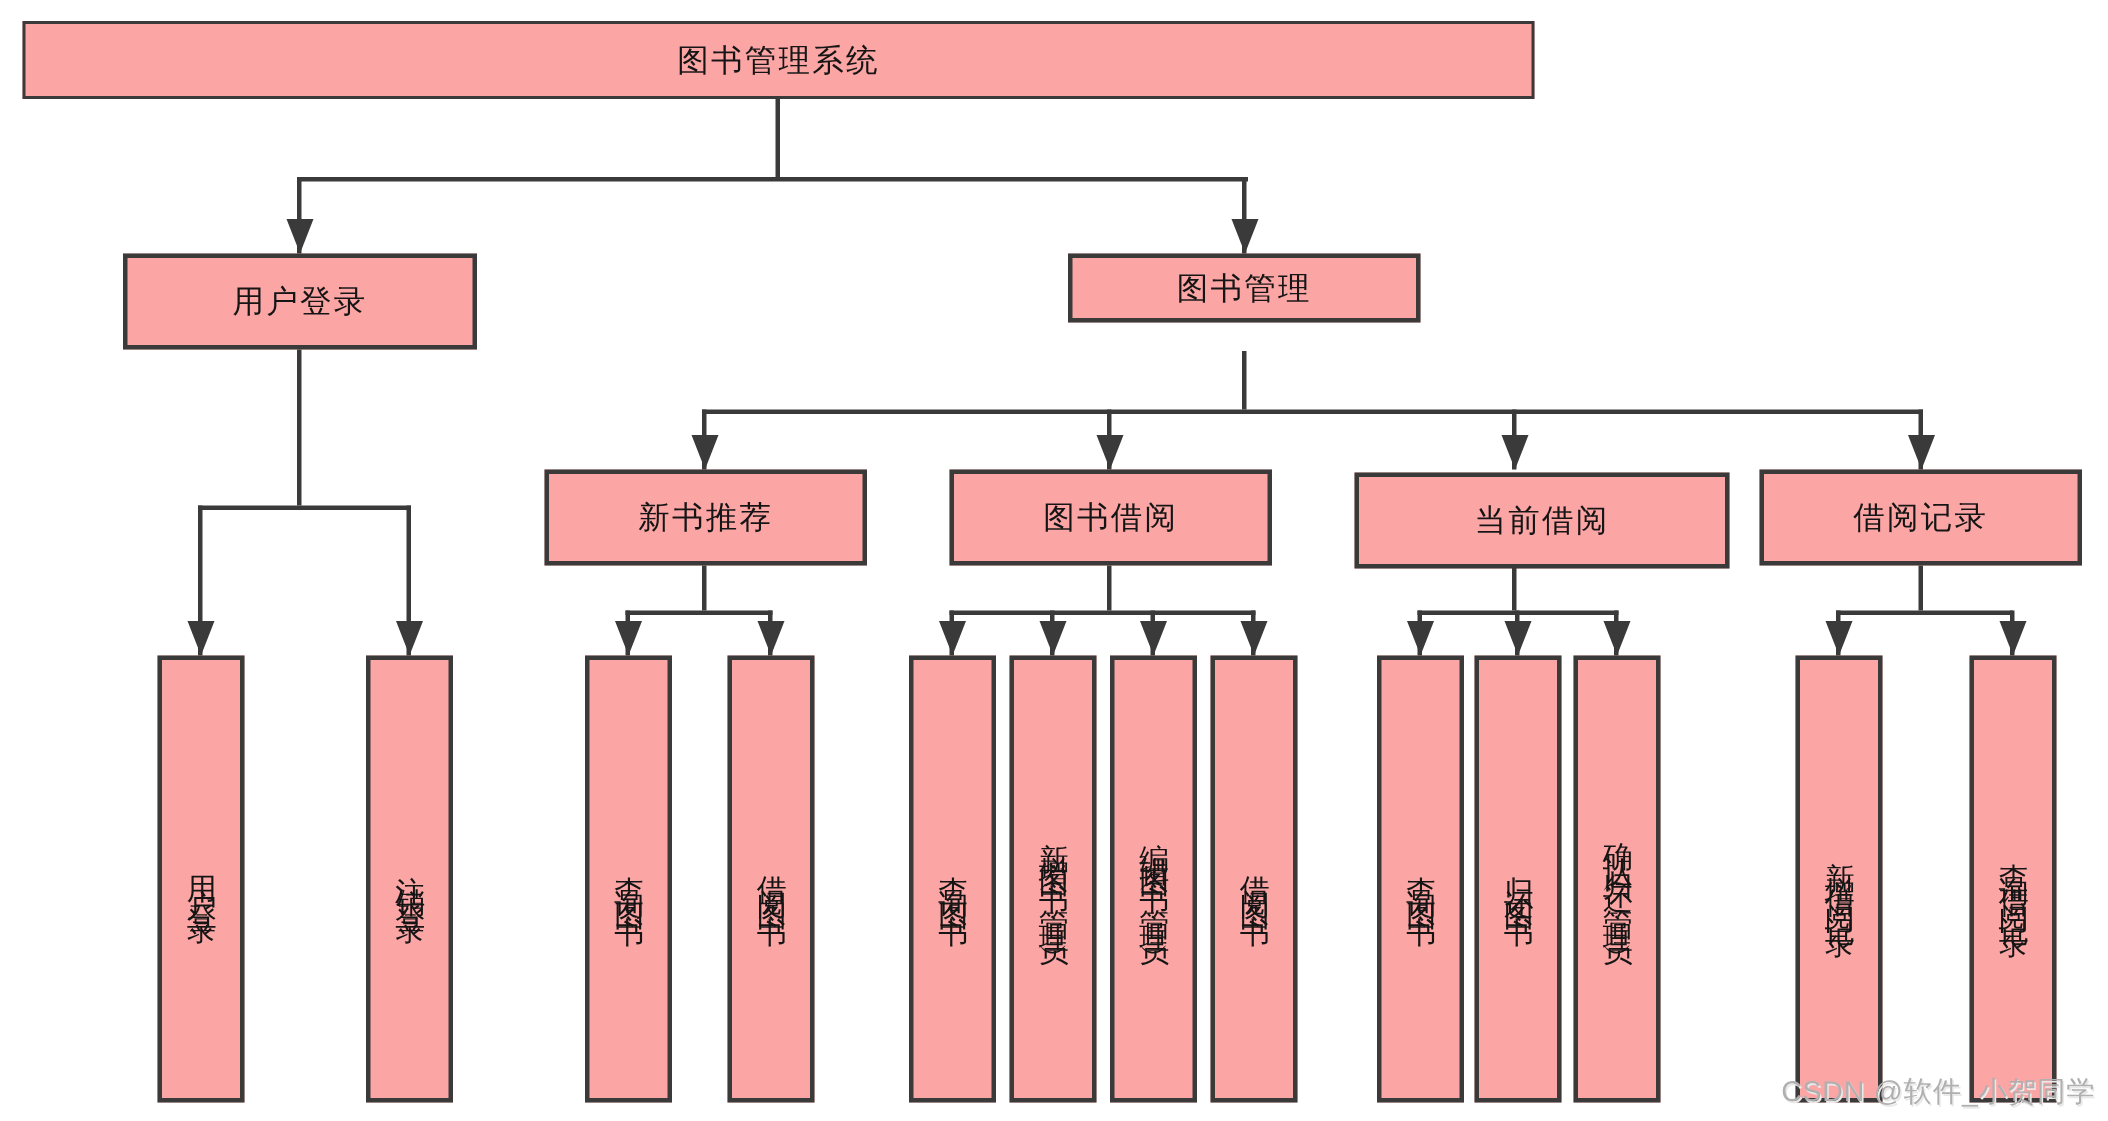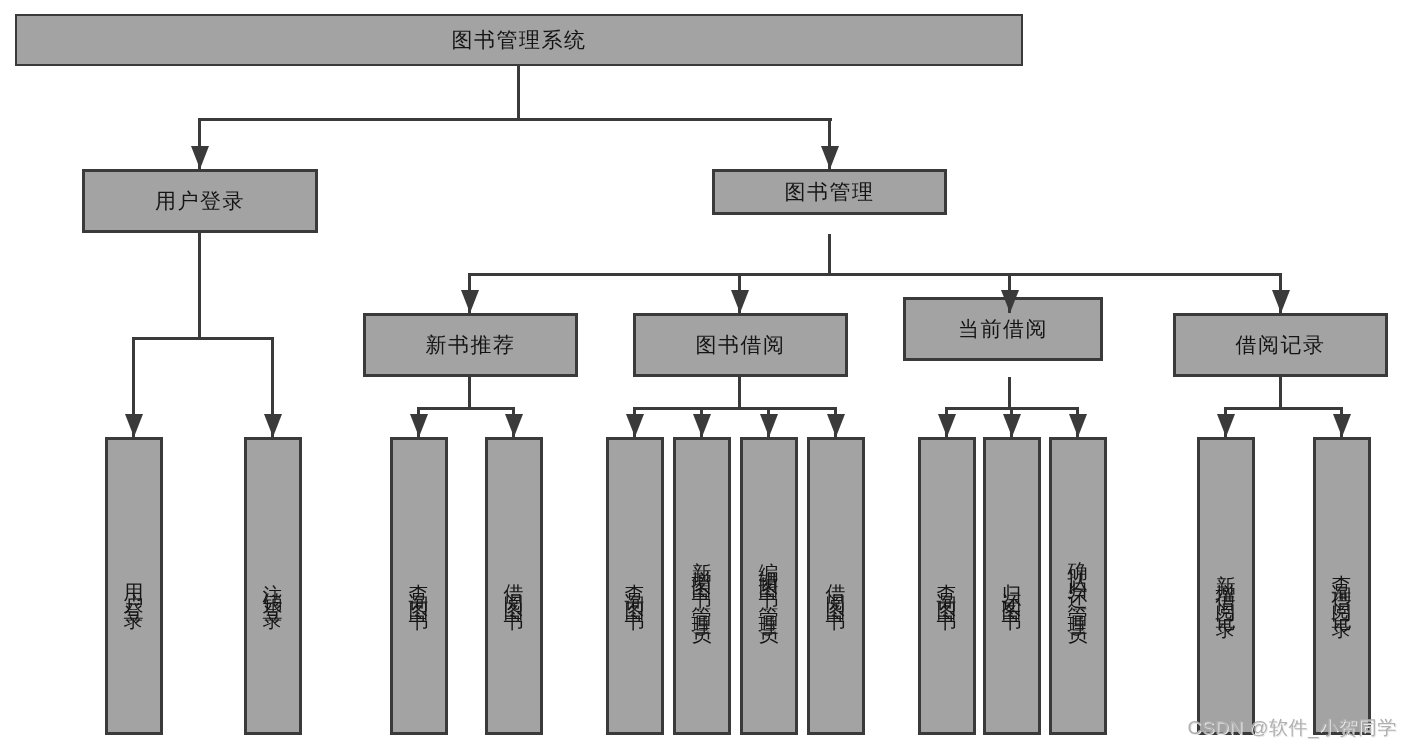--- a/index.html
+++ b/index.html
@@ -10,21 +10,21 @@
   #stage{
     position:relative;
     width:1405px;height:747px;
     background:#ffffff;
     font-family:"Liberation Sans", sans-serif;
     color:var(--text);
     overflow:hidden;
   }
   .box{
     position:absolute;
-    background:#a3a3a3;
+    background:#fca5a5;
     border:3px solid var(--line);
     box-sizing:border-box;
     display:flex;align-items:center;justify-content:center;
   }
   .box.root{border-width:2px;}
   .hlabel{
     font-size:21px;
     letter-spacing:1.5px;
     white-space:nowrap;
     color:var(--text);
@@ -73,21 +73,21 @@
   <div class="box" style="left:712px;top:169px;width:235px;height:46px;">
     <span class="hlabel">图书管理</span>
   </div>
 
   <div class="box" style="left:363px;top:313px;width:215px;height:64px;">
     <span class="hlabel">新书推荐</span>
   </div>
   <div class="box" style="left:633px;top:313px;width:215px;height:64px;text-align:right;">
     <span class="hlabel">图书借阅</span>
   </div>
-  <div class="box" style="left:903px;top:297px;width:200px;height:64px;">
+  <div class="box" style="left:903px;top:315px;width:250px;height:64px;">
     <span class="hlabel">当前借阅</span>
   </div>
   <div class="box" style="left:1173px;top:313px;width:215px;height:64px;">
     <span class="hlabel">借阅记录</span>
   </div>
 
   <div class="box" style="left:105px;top:437px;width:58px;height:298px;">
     <span class="vlabel">用户登录</span>
   </div>
   <div class="box" style="left:244px;top:437px;width:58px;height:298px;">

